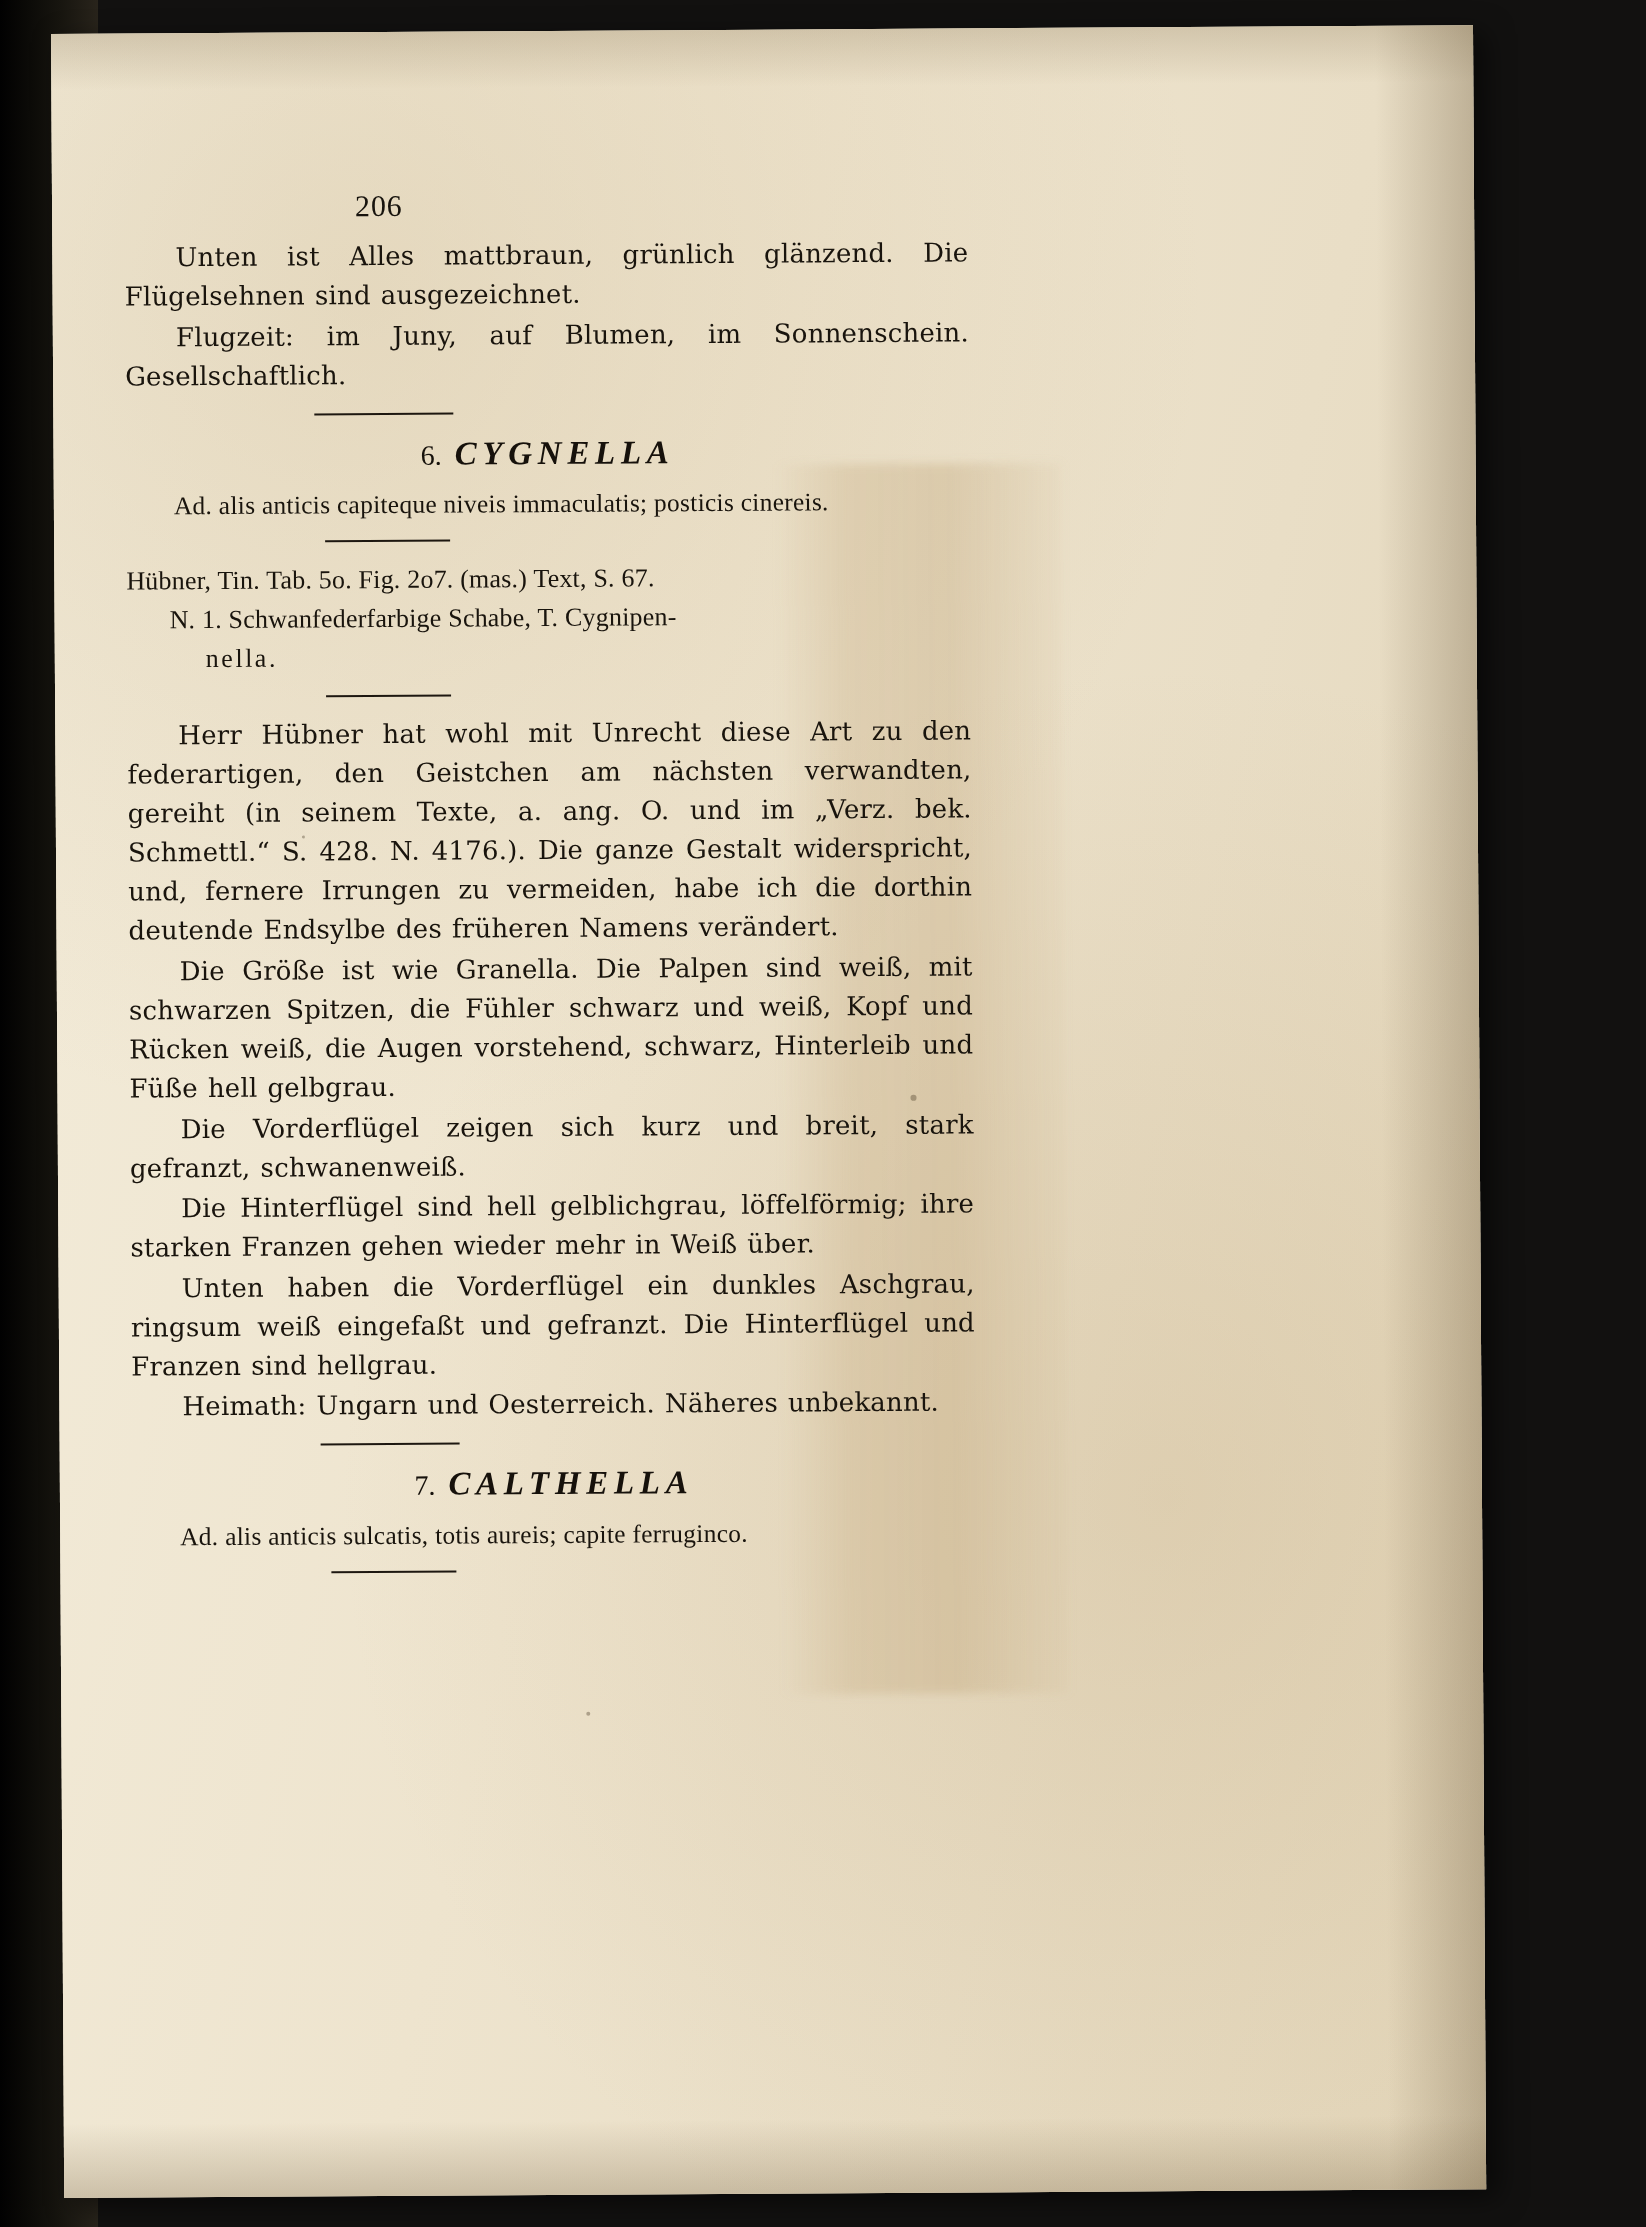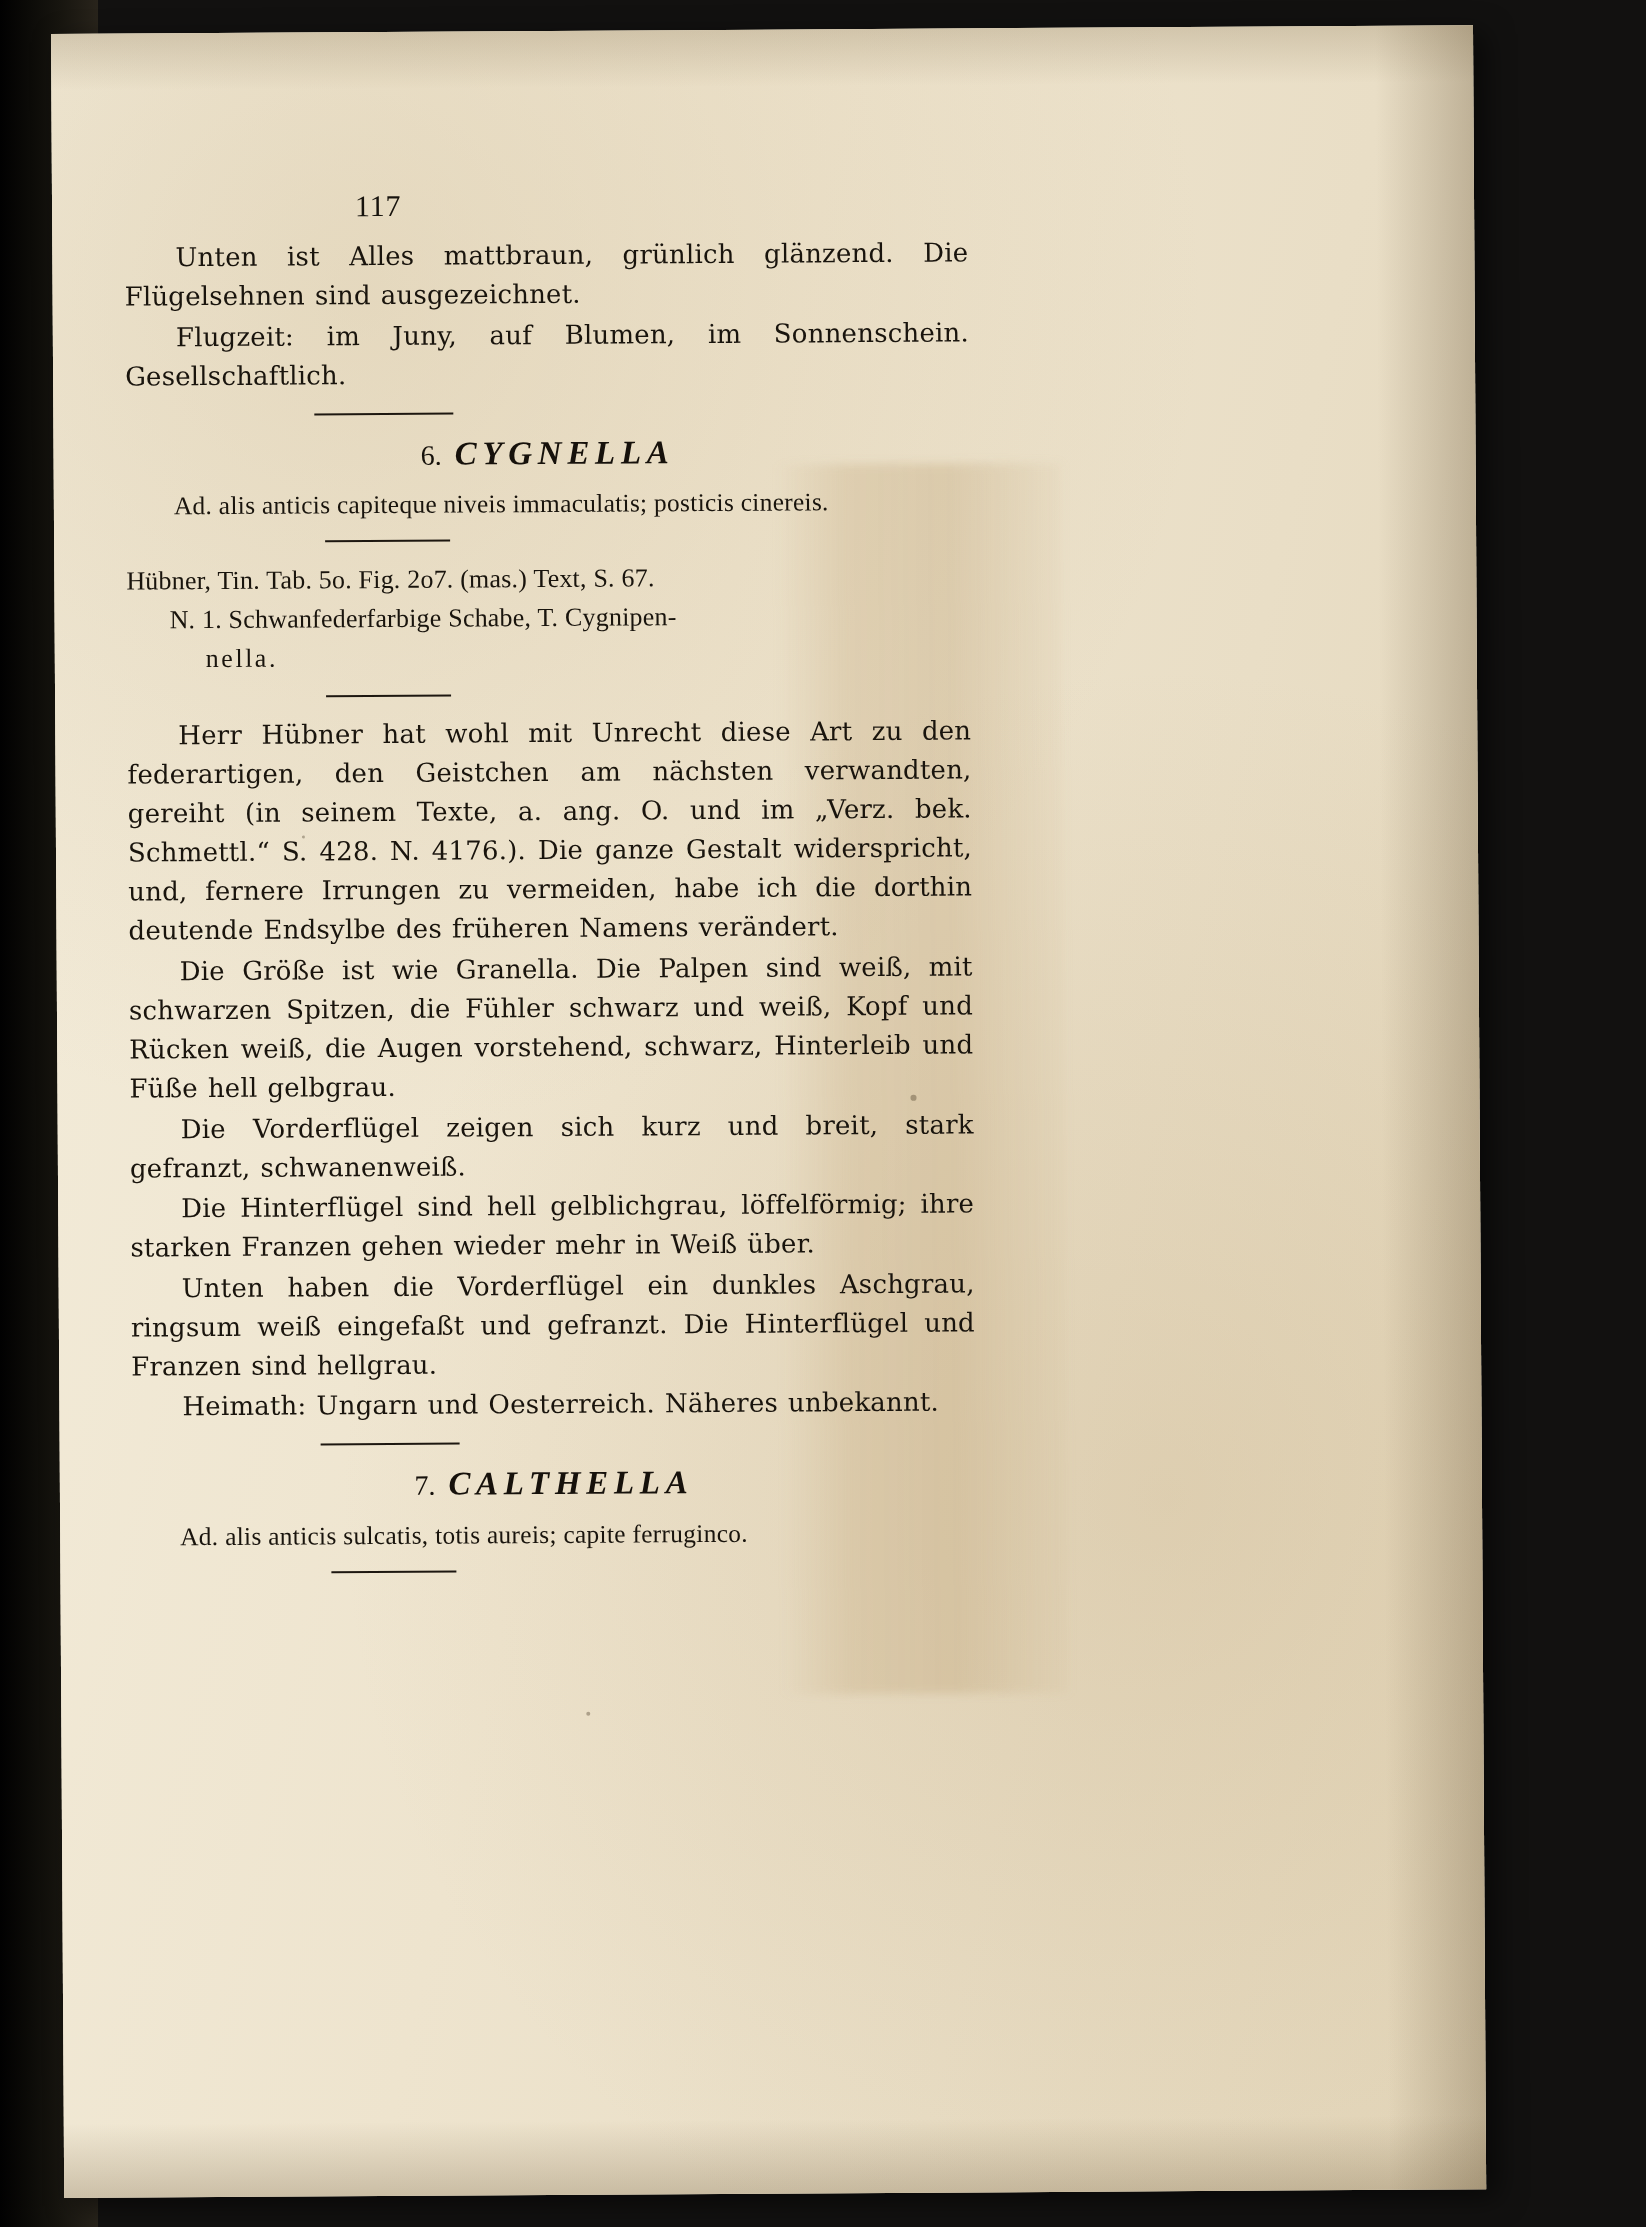--- a/index.html
+++ b/index.html
@@ -158,21 +158,21 @@
 
 <div class="scan-bg"></div>
 
 <div class="page">
 
   <div class="edge-shade-top"></div>
   <div class="edge-shade-right"></div>
   <div class="edge-shade-bottom"></div>
   <div class="stain"></div>
 
-  <div class="folio">117</div>
+  <div class="folio">206</div>
 
   <div class="content">
 
     <p class="fraktur"><span class="ind"></span><span>Unten ist Alles mattbraun, grünlich glänzend. Die Flügelsehnen sind ausgezeichnet.</span></p>
 
     <p class="fraktur"><span class="ind"></span><span>Flugzeit: im Juny, auf Blumen, im Sonnenschein. Gesellschaftlich.</span></p>
 
     <hr class="rule">
 
     <div class="heading">

